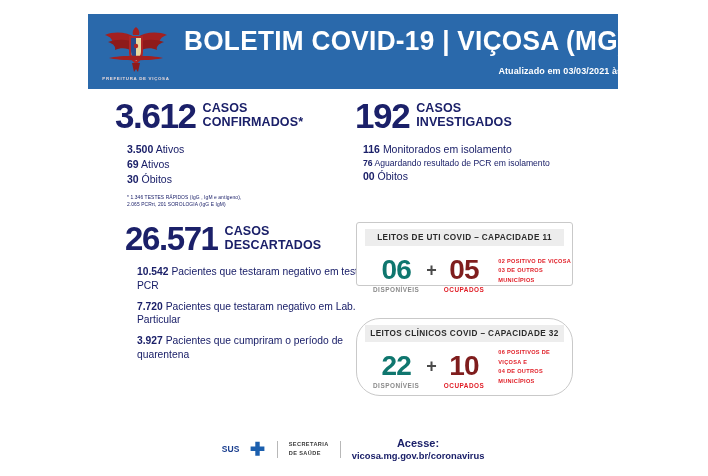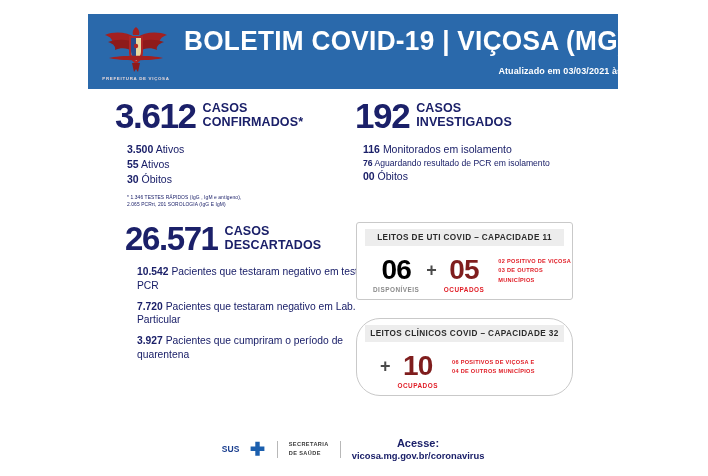--- a/index.html
+++ b/index.html
@@ -159,21 +159,21 @@
 
   
   .bed-panel {
     position: absolute;
     width: 217px;
     background: #ffffff;
     border: 1px solid #c9c9c9;
     border-radius: 3px;
     box-sizing: border-box;
   }
-  #uti-panel  { left: 268px; top: 222px; height: 78px; }
+  #uti-panel  { left: 268px; top: 222px; height: 64px; }
   #clin-panel { left: 268px; top: 318px; height: 78px; border-radius: 24px; }
 
   .bed-title-bar {
     position: absolute;
     left: 8px;
     right: 8px;
     top: 6px;
     height: 17px;
     background: #ededed;
     display: flex;
@@ -200,21 +200,21 @@
     display: flex;
     flex-direction: column;
     align-items: center;
     line-height: 1;
   }
   .bed-num {
     font-size: 28px;
     font-weight: bold;
     letter-spacing: -0.8px;
   }
-  .bed-num.avail   { color: #000000; }
+  .bed-num.avail   { color: #0f766e; }
   .bed-num.occ     { color: #7f1d1d; }
   .bed-sub {
     font-size: 6.4px;
     font-weight: bold;
     letter-spacing: 0.5px;
     margin-top: 3px;
   }
   .bed-sub.avail { color: #8a8a8a; }
   .bed-sub.occ   { color: #e01b24; }
   .bed-plus {
@@ -319,21 +319,21 @@
         <span>CASOS</span><br>
         <span>CONFIRMADOS*</span>
       </span>
     </div>
     <div class="stat-list">
       <div class="stat-line">
         <b>3.500</b>
         <span class="lbl">Ativos</span>
       </div>
       <div class="stat-line">
-        <b>55</b>
+        <b>69</b>
         <span class="lbl">Ativos</span>
       </div>
       <div class="stat-line">
         <b>30</b>
         <span class="lbl">Óbitos</span>
       </div>
     </div>
     <div class="footnote">
       <div>* 1.346 TESTES RÁPIDOS (IgG , IgM e antígeno),</div>
       <div>2.065 PCRrt, 201 SOROLOGIA (IgG E IgM)</div>
@@ -407,20 +407,24 @@
         <div>03 DE OUTROS MUNICÍPIOS</div>
       </div>
     </div>
   </div>
 
   <div class="bed-panel" id="clin-panel">
     <div class="bed-title-bar">
       <span class="bed-title">LEITOS CLÍNICOS COVID – CAPACIDADE 32</span>
     </div>
     <div class="bed-body">
+      <div class="bed-col">
+        <span class="bed-num avail">22</span>
+        <span class="bed-sub avail">DISPONÍVEIS</span>
+      </div>
       <span class="bed-plus">+</span>
       <div class="bed-col">
         <span class="bed-num occ">10</span>
         <span class="bed-sub occ">OCUPADOS</span>
       </div>
       <div class="bed-note">
         <div>06 POSITIVOS DE VIÇOSA E</div>
         <div>04 DE OUTROS MUNICÍPIOS</div>
       </div>
     </div>

